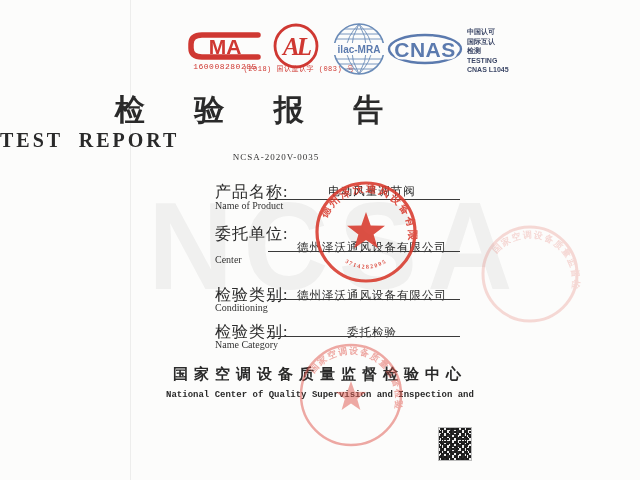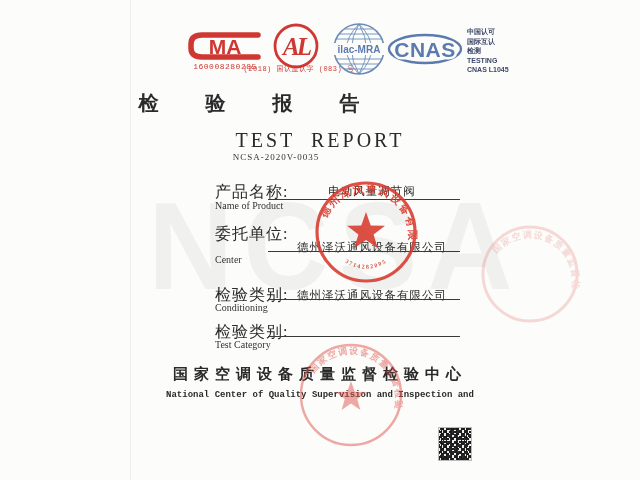--- a/index.html
+++ b/index.html
@@ -13,24 +13,24 @@
              font-weight:bold;font-size:118px;letter-spacing:10px;color:rgba(40,40,40,0.055);
              transform:scaleY(1.05);}
   
   .logo-caption{font-size:8px;color:#cf3832;text-align:center;letter-spacing:0.5px;
                 font-family:Liberation Mono, monospace;}
   #cma-number{left:186px;top:62px;width:78px;}
   #al-caption{left:240px;top:64px;width:118px;font-size:7px;}
   #cnas-caption{left:467px;top:27px;width:60px;font-family:"Liberation Sans","DejaVu Sans",sans-serif;
                 color:#3d4868;font-size:7px;line-height:9.5px;font-weight:bold;}
   
-  #title-cn{left:0;top:90px;width:512px;text-align:center;font-size:20px;font-weight:bold;
+  #title-cn{left:0;top:90px;width:512px;text-align:center;font-size:30px;font-weight:bold;
             letter-spacing:14px;word-spacing:14px;}
-  #title-en{left:0;top:129px;width:640px;text-align:center;font-size:20px;letter-spacing:3px;
-            word-spacing:8px;}
+  #title-en{left:0;top:129px;width:640px;text-align:left;font-size:20px;letter-spacing:3px;
+            word-spacing:8px;font-weight:bold;}
   #report-no{left:0;top:152px;width:552px;text-align:center;font-size:9px;letter-spacing:1px;color:#333;}
   
   .f-cn{left:215px;font-size:16px;letter-spacing:1px;}
   .f-en{left:215px;font-size:10px;color:#333;}
   .f-line{left:268px;width:192px;height:1px;background:#3a3a3a;}
   .f-val{left:276px;width:192px;text-align:center;font-size:11.5px;letter-spacing:1px;}
   
   #issuer-cn{left:0;top:365px;width:640px;text-align:center;font-size:15px;font-weight:bold;
              letter-spacing:6px;}
   .issuer-en{left:0;width:640px;text-align:center;font-size:9px;font-weight:bold;
@@ -105,21 +105,22 @@
   <div class="abs f-en" style="top:254px">Center</div>
   <div class="abs f-val" style="top:240px">德州泽沃通风设备有限公司</div>
   <div class="abs f-line" style="top:251px"></div>
 
   <div class="abs f-cn" style="top:285px">检验类别:</div>
   <div class="abs f-en" style="top:302px">Conditioning</div>
   <div class="abs f-val" style="top:288px">德州泽沃通风设备有限公司</div>
   <div class="abs f-line" style="top:299px"></div>
 
   <div class="abs f-cn" style="top:322px">检验类别:</div>
-  <div class="abs f-en" style="top:339px">Test Category</div>
+  <div class="abs f-en" style="top:339px">Name Category</div>
+  <div class="abs f-val" style="top:325px">委托检验</div>
   <div class="abs f-line" style="top:336px"></div>
 
   <div class="abs" id="issuer-cn">国家空调设备质量监督检验中心</div>
   <div class="abs issuer-en" style="top:390px">National Center of Quality Supervision and Inspection and</div>
 
   <svg style="left:296px;top:340px;opacity:0.5;" width="110" height="110" viewBox="0 0 110 110">
     <defs>
         <path id="centerSealArc" d="M 12 72 A 45 45 0 1 1 98 72" fill="none"></path>
       </defs>
     <circle cx="55" cy="55" r="50" fill="none" stroke="#e0574d" stroke-width="2.5"></circle>

